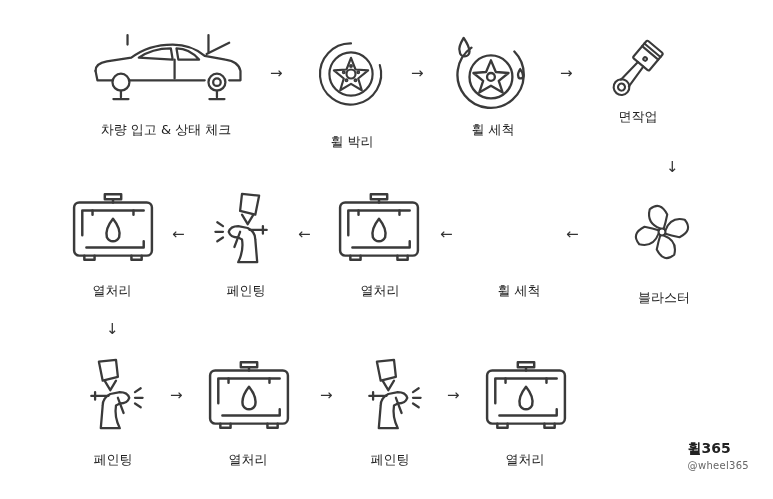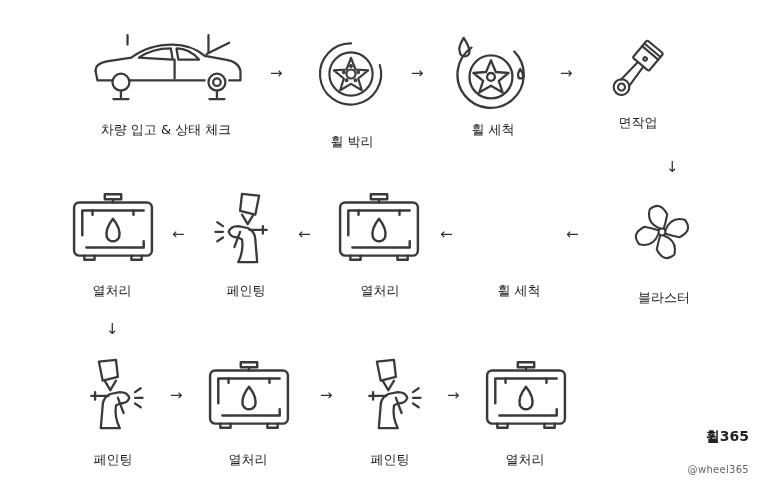--- a/index.html
+++ b/index.html
@@ -1,23 +1,23 @@
 <!DOCTYPE html>
 <html><head>
 <meta charset="utf-8">
 <style>
   html, body { margin:0; padding:0; background:#ffffff; }
   body { width:773px; height:499px; position:relative; overflow:hidden;
          font-family: "DejaVu Sans", "Liberation Sans", sans-serif; color:#333; }
   .label { position:absolute; font-size:13px; color:#222; white-space:nowrap; transform:translateX(-50%); }
   .arrow { position:absolute; font-size:15px; color:#333; line-height:1; }
   .icon { position:absolute; }
-  .brand { position:absolute; right:24px; top:428px; text-align:right; }
+  .brand { position:absolute; right:24px; top:440px; text-align:left; }
   .brand-name { font-size:14px; font-weight:bold; color:#222; }
-  .brand-handle { font-size:10px; color:#666; margin-top:18px; letter-spacing:0.3px; }
+  .brand-handle { font-size:10px; color:#666; margin-top:2px; letter-spacing:0.3px; }
   svg * { fill:none; stroke:#3a3a3a; stroke-width:2.4; stroke-linecap:round; stroke-linejoin:round; }
 </style>
 </head>
 <body>
 
 <svg width="0" height="0" style="position:absolute">
   <defs>
     <symbol id="sym-wheel" viewBox="0 0 80 80">
       <path d="M40 6 A34 34 0 1 0 72 30"></path>
       <circle cx="40" cy="40" r="24"></circle>
@@ -116,21 +116,21 @@
 
 <svg class="icon" style="left:450px;top:34px" width="78" height="78">
     <use href="#sym-wheel-wash"></use>
   </svg>
 <span class="label" style="left:493px;top:121px">휠 세척</span>
 <span class="arrow" style="left:560px;top:66px">→</span>
 
 <svg class="icon" style="left:600px;top:36px" width="70" height="70">
     <use href="#sym-piston"></use>
   </svg>
-<span class="label" style="left:638px;top:114px">면작업</span>
+<span class="label" style="left:638px;top:108px">면작업</span>
 <span class="arrow" style="left:666px;top:160px">↓</span>
 
 <svg class="icon" style="left:627px;top:196px" width="70" height="72">
     <use href="#sym-fan"></use>
   </svg>
 <span class="label" style="left:664px;top:289px">블라스터</span>
 <span class="arrow" style="left:566px;top:227px">←</span>
 
 <svg class="icon" style="left:476px;top:194px" width="82" height="80">
     <use href="#sym-wheel-wash" transform="scale(-1,1)"></use>

